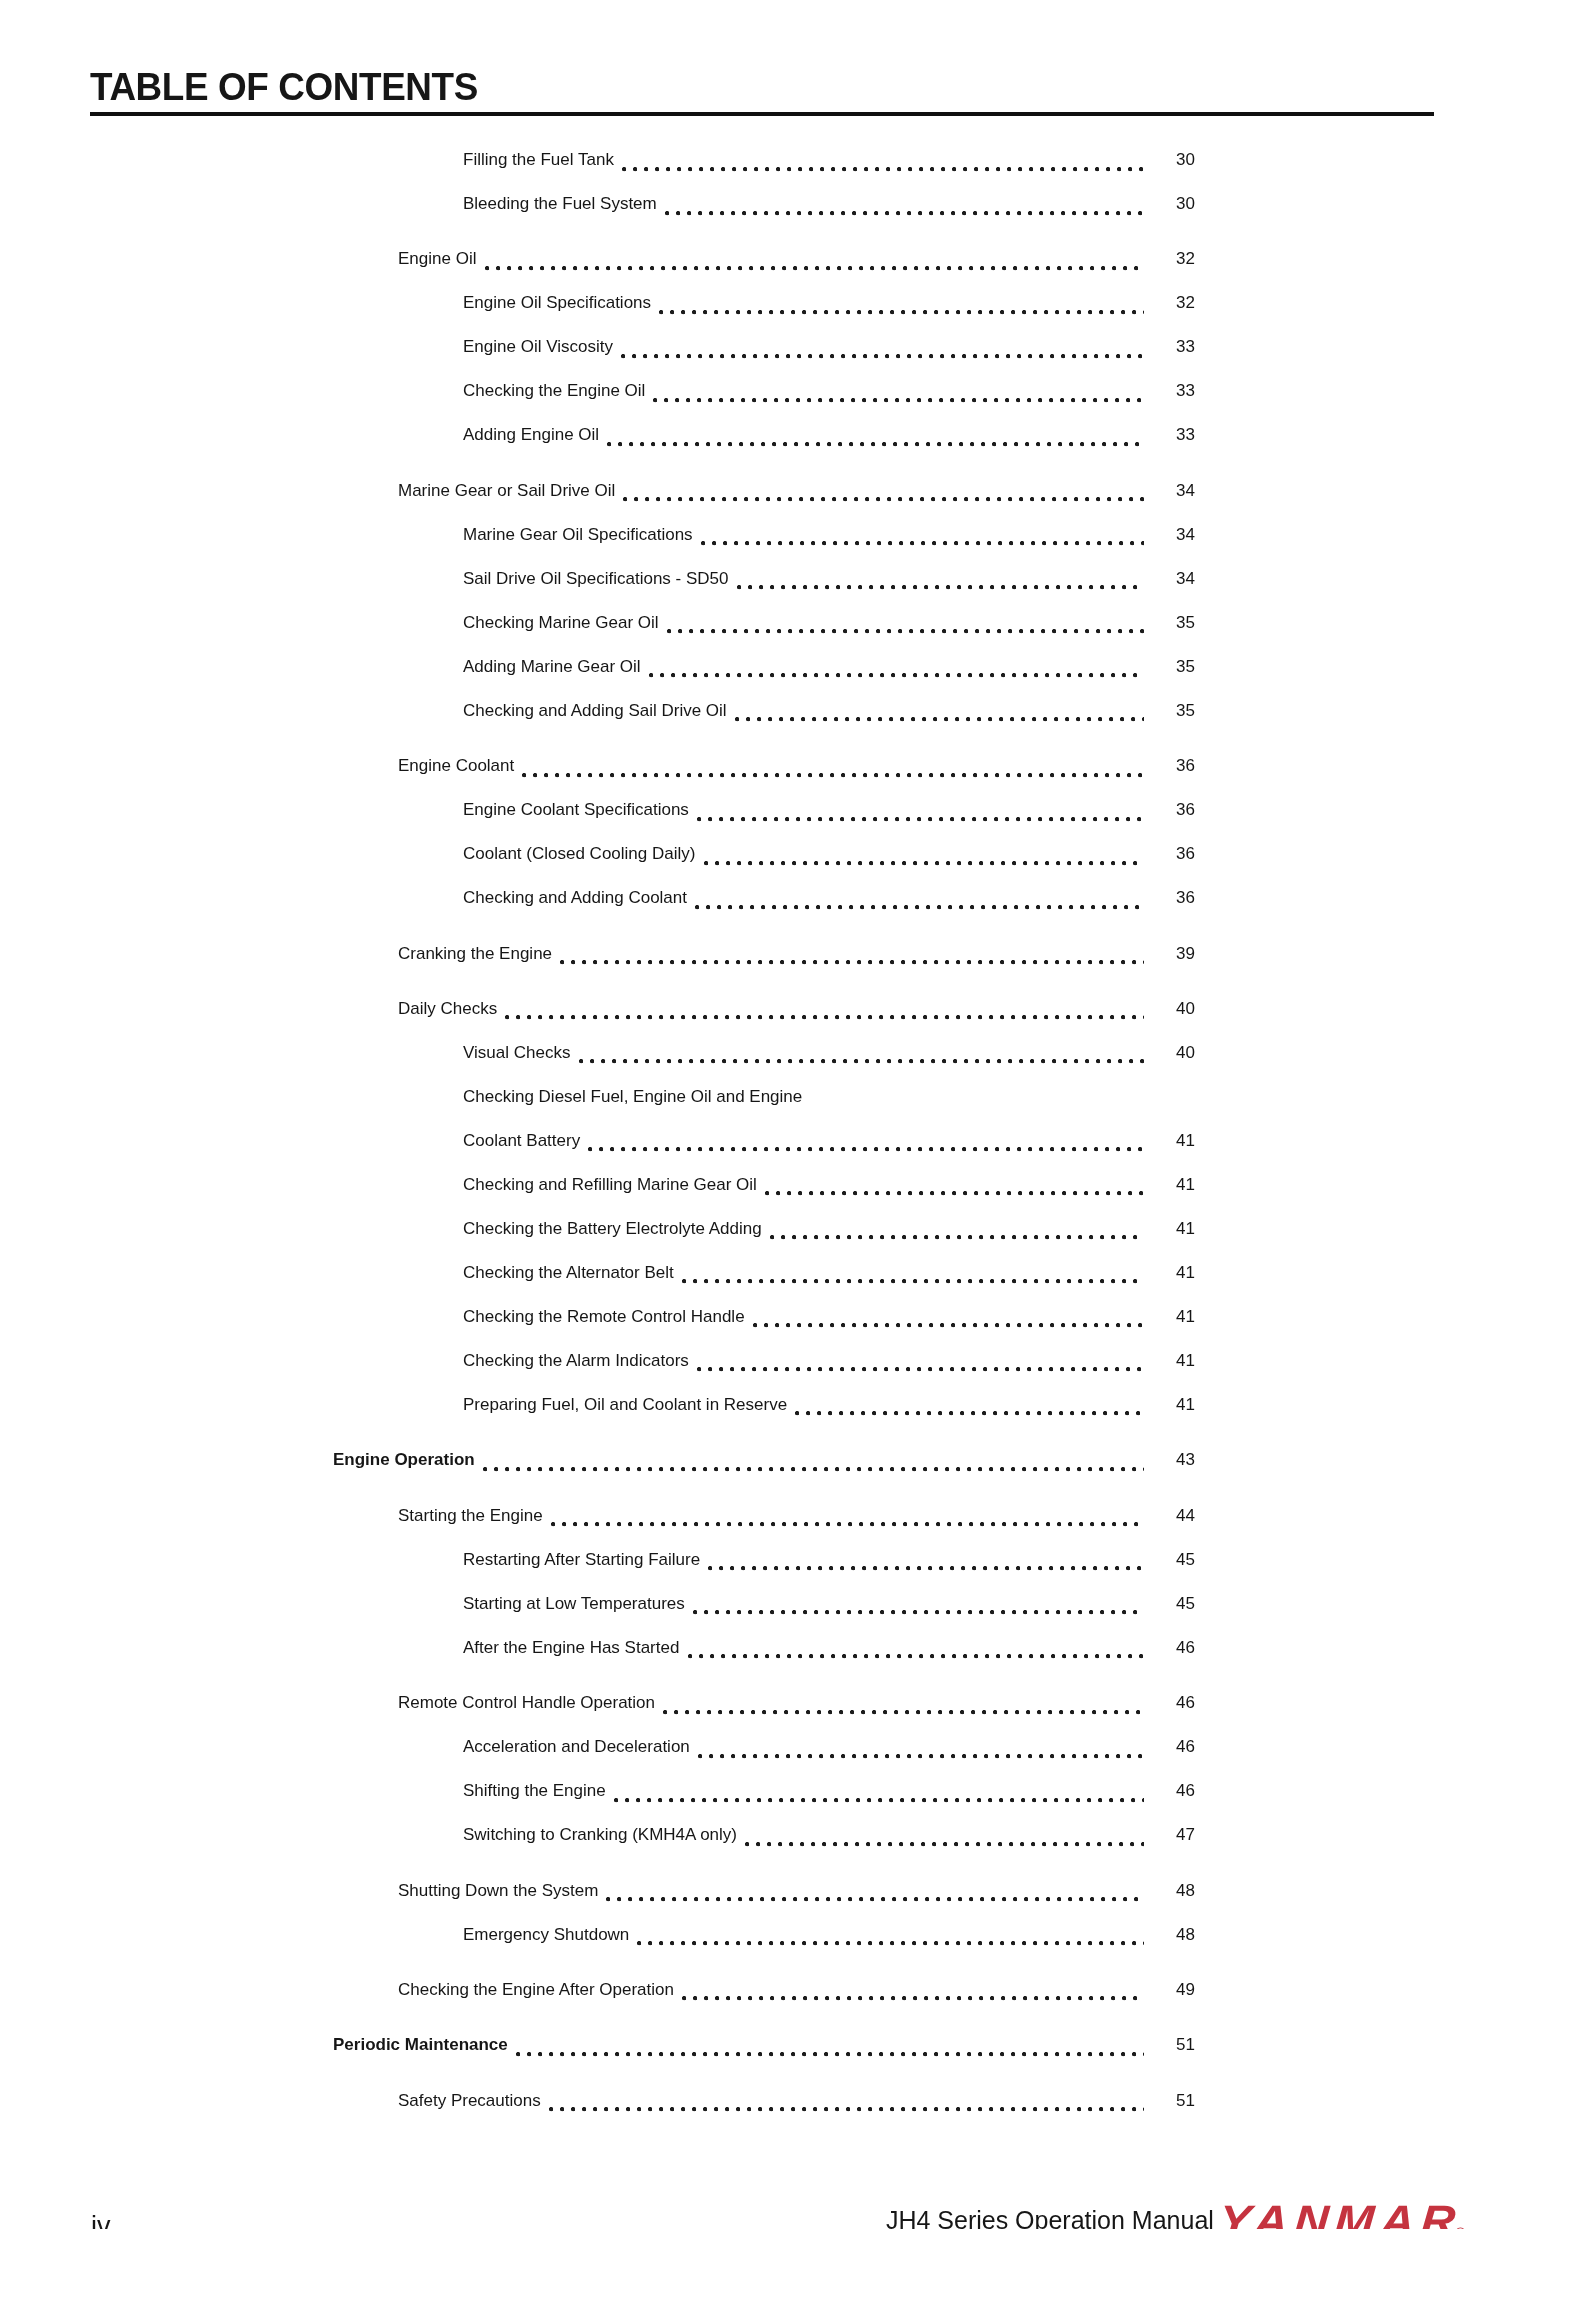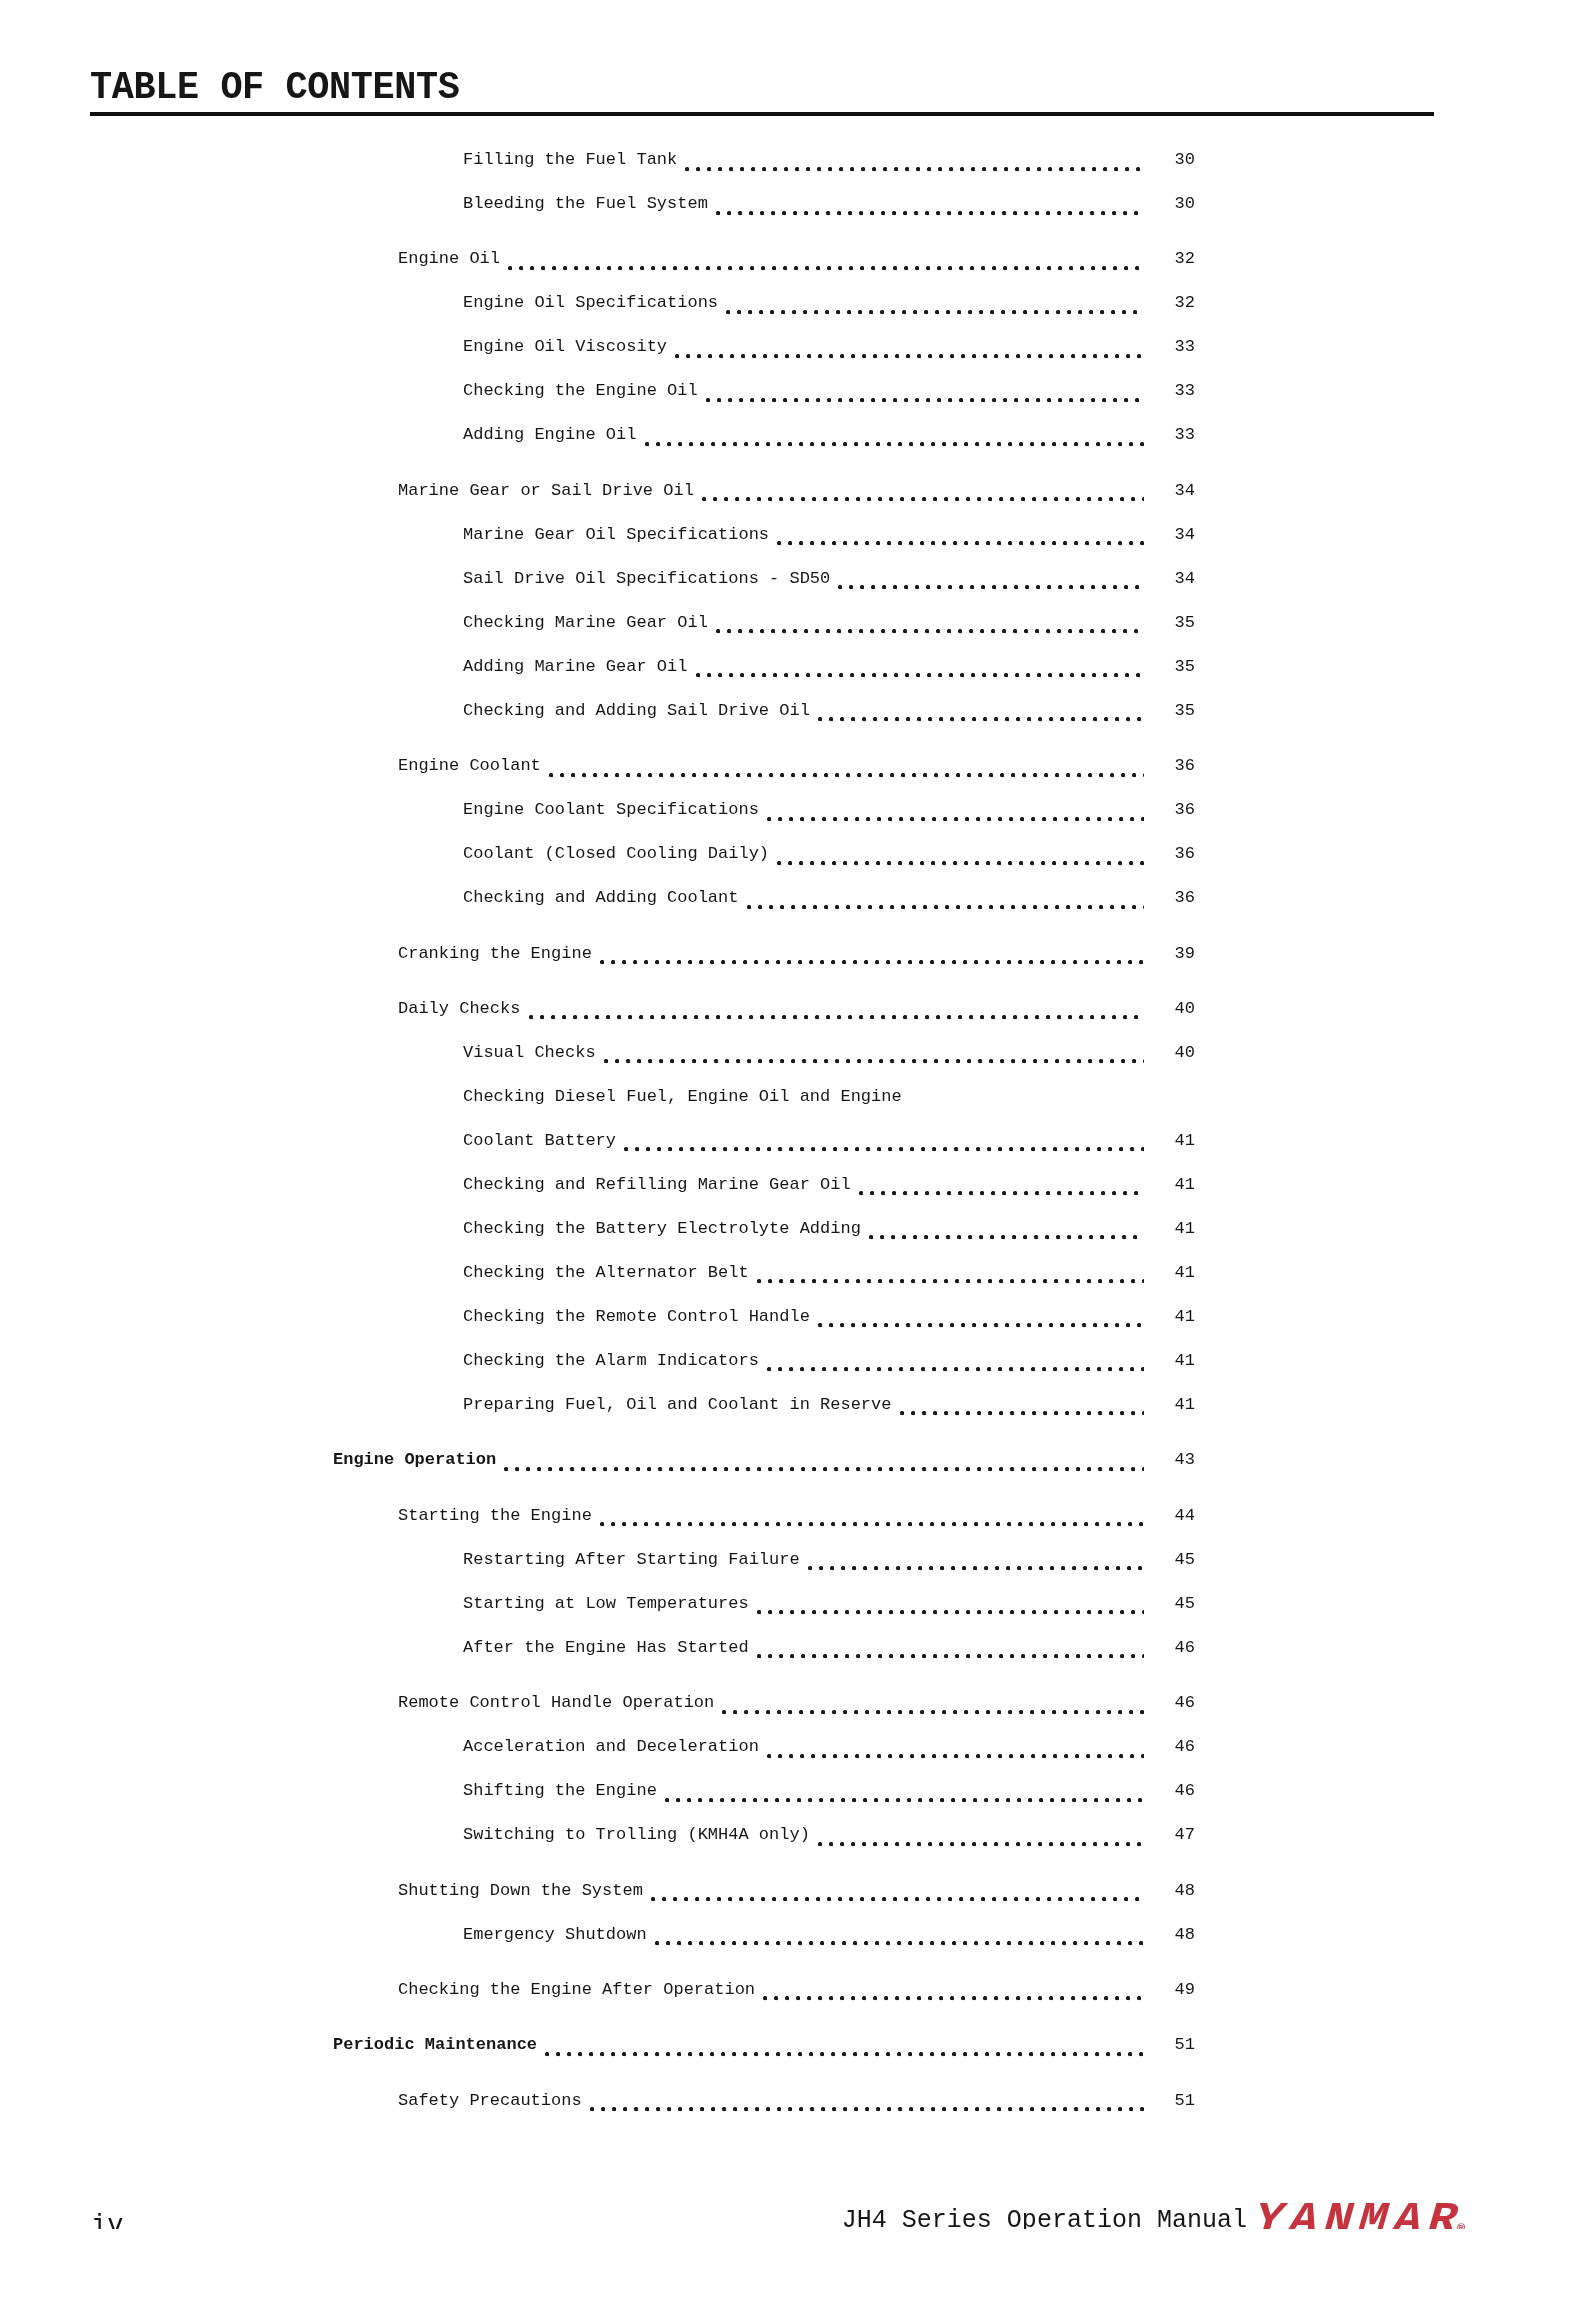--- a/index.html
+++ b/index.html
@@ -1,20 +1,20 @@
 <!DOCTYPE html>
 <html style="--brand-red: #c5333f; --ink: #161616;font-size:13px"><head>
 <meta charset="utf-8">
 <style>
   html,body { margin:0; padding:0; background:#ffffff; }
   .page {
     position:relative;
     width:1586px; height:2229px;
     background:#ffffff;
-    font-family:Liberation Mono, monospace;
+    font-family:Liberation Sans, sans-serif;
     color:var(--ink,#161616);
     overflow:hidden;
   }
   .title {
     position:absolute; left:90px; top:68px;
     font-size:38px; font-weight:bold; line-height:39px;
     letter-spacing:-0.4px; white-space:nowrap;
     transform:scaleX(0.97); transform-origin:left top;
   }
   .rule {
@@ -241,21 +241,21 @@
         <span class="lab">Acceleration and Deceleration</span>
         <span class="dots"></span>
         <span class="num">46</span>
       </div>
       <div class="row lvl3">
         <span class="lab">Shifting the Engine</span>
         <span class="dots"></span>
         <span class="num">46</span>
       </div>
       <div class="row lvl3">
-        <span class="lab">Switching to Trolling (KMH4A only)</span>
+        <span class="lab">Switching to Cranking (KMH4A only)</span>
         <span class="dots"></span>
         <span class="num">47</span>
       </div>
       <div class="row lvl2 gap">
         <span class="lab">Shutting Down the System</span>
         <span class="dots"></span>
         <span class="num">48</span>
       </div>
       <div class="row lvl3">
         <span class="lab">Emergency Shutdown</span>

